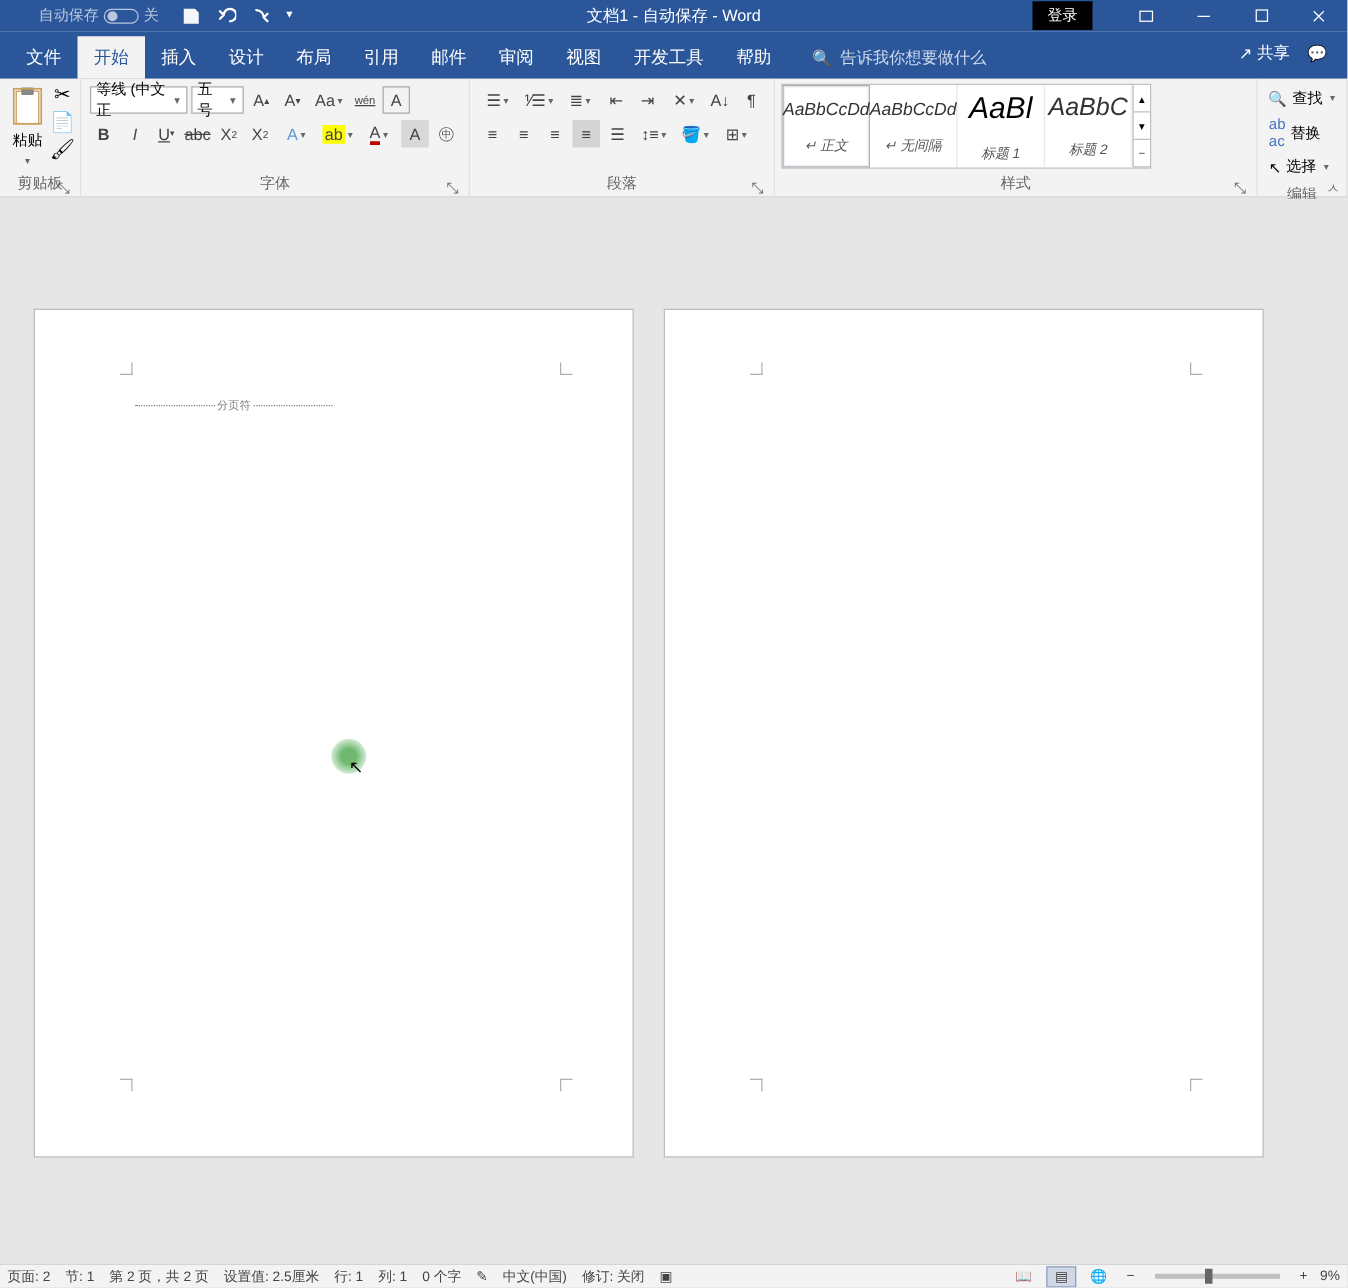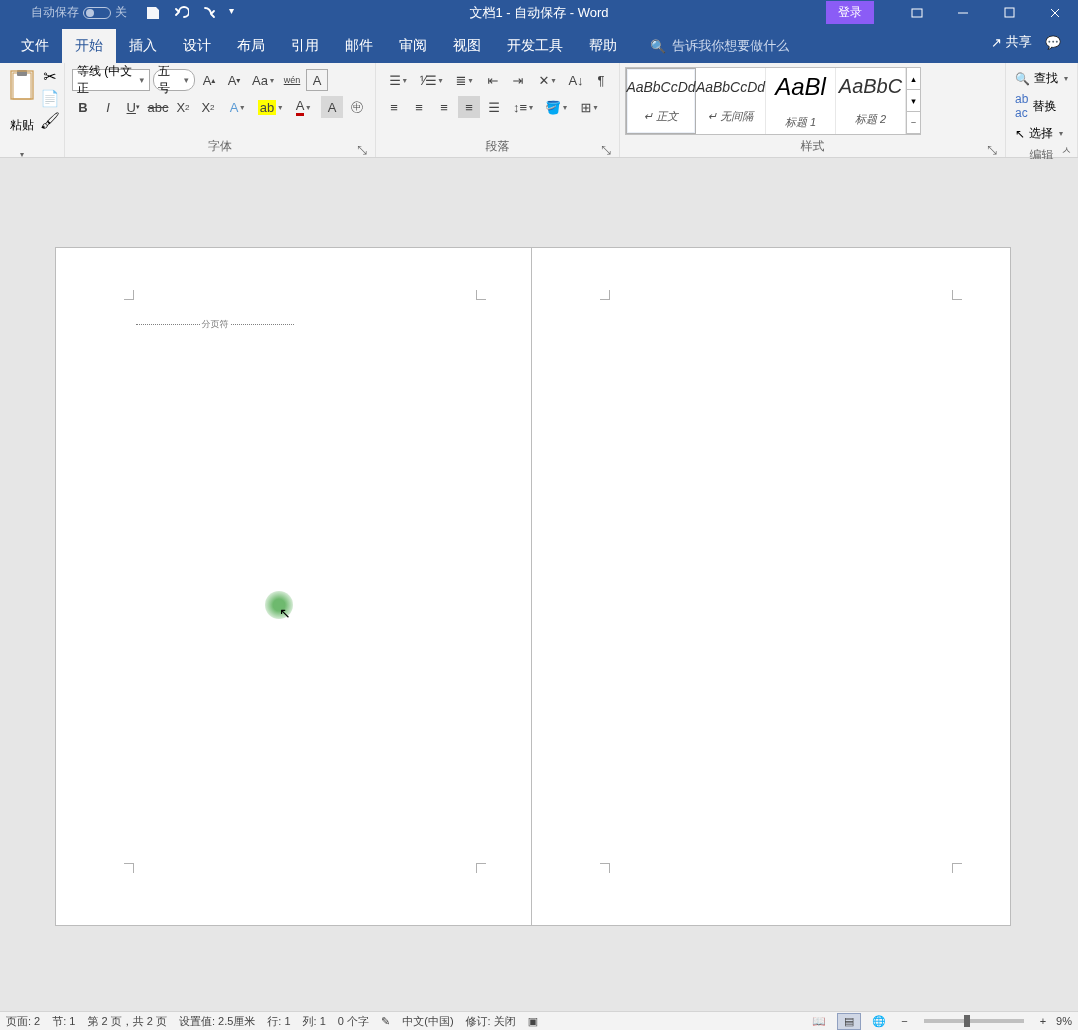--- a/index.html
+++ b/index.html
@@ -5,62 +5,62 @@
 * { margin:0; padding:0; box-sizing:border-box; font-family:"Microsoft YaHei","Segoe UI",sans-serif; }
 body { width:1078px; height:1030px; background:#e6e6e6; overflow:hidden; position:relative; }
 .titlebar { height:25px; background:#2b579a; display:flex; align-items:center; color:#fff; font-size:12px;padding-left:23px; }
 .autosave { display:flex; align-items:center; gap:4px; padding:0 8px; color:#b8c7e0; }
 .autosave-toggle { width:28px; height:12px; border:1px solid #b8c7e0; border-radius:7px; position:relative; }
 .autosave-toggle::before { content:""; width:8px; height:8px; background:#b8c7e0; border-radius:50%; position:absolute; top:1px; left:2px; }
 .qat { display:flex; gap:12px; padding:0 10px; align-items:center; }
 .qat-icon { width:16px; height:16px; cursor:pointer; color:#fff; }
 .doc-title { position:absolute; left:50%; transform:translateX(-50%); color:#fff; font-size:13px; }
 .win-controls { margin-left:auto; display:flex; align-items:center; }
-.login-btn { background:#8b5cf6; padding:3px 12px; font-size:12px; margin-right:20px;text-align:right; }
+.login-btn { background:#000000; padding:3px 12px; font-size:12px; margin-right:20px;text-align:right; }
 .win-btn { width:46px; height:25px; display:flex; align-items:center; justify-content:center; cursor:pointer; }
 .menubar { height:38px; background:#2b579a; display:flex; align-items:flex-end; padding-left:8px; }
 .menu-tab { padding:8px 13px; color:#fff; font-size:14px; cursor:pointer; }
 .menu-tab.active { background:#f3f3f3; color:#2b579a; }
 .tell-me { display:flex; align-items:center; gap:6px; padding:0 10px 8px 20px; color:#cdd9ed; font-size:13px; }
 .share-area { margin-left:auto; display:flex; align-items:center; gap:6px; padding:0 12px 8px 0; color:#fff; font-size:13px; }
 .share-item { display:flex; align-items:center; gap:4px; cursor:pointer; padding:4px; }
 .ribbon { height:95px; background:#f3f3f3; display:flex; border-bottom:1px solid #d4d4d4; }
 .ribbon-group { display:flex; flex-direction:column; padding:4px 5px 0; border-right:1px solid #e1e1e1; }
 .group-content { flex:1; display:flex; gap:2px; }
 .group-name { text-align:center; font-size:12px; color:#666; padding:2px 0; position:relative; }
 .group-launcher { position:absolute; right:2px; bottom:2px; width:12px; height:12px; cursor:pointer; }
-.clipboard-big { display:flex; flex-direction:column; align-items:center; gap:16px; padding:2px 4px; cursor:pointer; }
+.clipboard-big { display:flex; flex-direction:column; align-items:center; gap:3px; padding:2px 4px; cursor:pointer; }
 .clipboard-icons { display:flex; flex-direction:column; gap:4px; }
 .small-ico { width:18px; height:18px; cursor:pointer; display:flex; align-items:center; justify-content:center; }
 .font-row { display:flex; gap:3px; align-items:center; }
 .font-combo { border:1px solid #ababab; background:#fff; height:22px; font-size:12px; display:flex; align-items:center; padding:0 2px 0 4px; }
 .font-combo .dd { width:12px; text-align:center; color:#666; font-size:9px; }
 .font-block { display:flex; flex-direction:column; gap:5px; padding:2px; }
 .fontname { width:78px; }
-.fontsize { width:42px;border-radius:10px; }
+.fontsize { width:42px; }
 .btn-ico { width:22px; height:22px; display:flex; align-items:center; justify-content:center; cursor:pointer; font-size:13px; color:#444; border:1px solid transparent; }
 .btn-ico.bordered { border:1px solid #ababab; }
 .btn-wide { width:30px; display:flex; }
 .btn-wide .dd { font-size:8px; color:#666; margin-left:2px; }
 .para-block { display:flex; flex-direction:column; gap:5px; padding:2px; }
 .styles-gallery { height:68px; display:flex; border:1px solid #c0c0c0; background:#fff; }
 .style-item { width:70px; display:flex; flex-direction:column; align-items:center; justify-content:center; cursor:pointer; border-right:1px solid #e8e8e8; font-size:11px;font-style:italic; }
 .style-item.sel { border:1px solid #b0b0b0; box-shadow:0 0 0 1px #eaeff7 inset; }
 .style-preview { font-size:14px; color:#333; }
 .style-preview.big { font-size:24px; color:#000; }
 .style-name { font-size:11px; color:#555; margin-top:14px; }
 .style-scroll { width:14px; display:flex; flex-direction:column; border-left:1px solid #c0c0c0; }
 .style-scroll div { flex:1; display:flex; align-items:center; justify-content:center; font-size:9px; cursor:pointer; border-bottom:1px solid #c0c0c0; }
 .edit-list { display:flex; flex-direction:column; gap:3px; padding:2px; font-size:12px; }
 .edit-item { display:flex; align-items:center; gap:4px; cursor:pointer; padding:1px 2px; }
 .edit-item .dd { font-size:8px; color:#666; margin-left:2px; }
 .collapse-ribbon { position:absolute; right:6px; top:143px; cursor:pointer; font-size:11px; color:#666; }
 .doc-area { position:absolute; top:159px; bottom:19px; left:0; right:0; background:#e6e6e6; overflow:hidden; }
 .page { position:absolute; background:#fff; box-shadow:0 0 0 1px #bcbcbc; }
-.page1 { left:56px; top:89px; width:478px; height:677px; }
+.page1 { left:28px; top:89px; width:478px; height:677px; }
 .page2 { left:532px; top:89px; width:478px; height:677px; }
 .margin-mark { position:absolute; width:10px; height:10px; }
 .mm-tl { border-right:1px solid #b0b0b0; border-bottom:1px solid #b0b0b0; }
 .mm-tr { border-left:1px solid #b0b0b0; border-bottom:1px solid #b0b0b0; }
 .mm-bl { border-right:1px solid #b0b0b0; border-top:1px solid #b0b0b0; }
 .mm-br { border-left:1px solid #b0b0b0; border-top:1px solid #b0b0b0; }
 .pagebreak { position:absolute; top:70px; left:80px; right:240px; font-size:9px; color:#808080; display:flex; align-items:center; gap:2px; }
 .pagebreak .dots { flex:1; border-bottom:1px dotted #808080; height:1px; }
 .cursor-dot { position:absolute; width:28px; height:28px; border-radius:50%; background:radial-gradient(circle,#6eb96e 30%,rgba(110,185,110,0.3) 70%,transparent 100%); }
 .cursor-arrow { position:absolute; font-size:14px; color:#000; }

